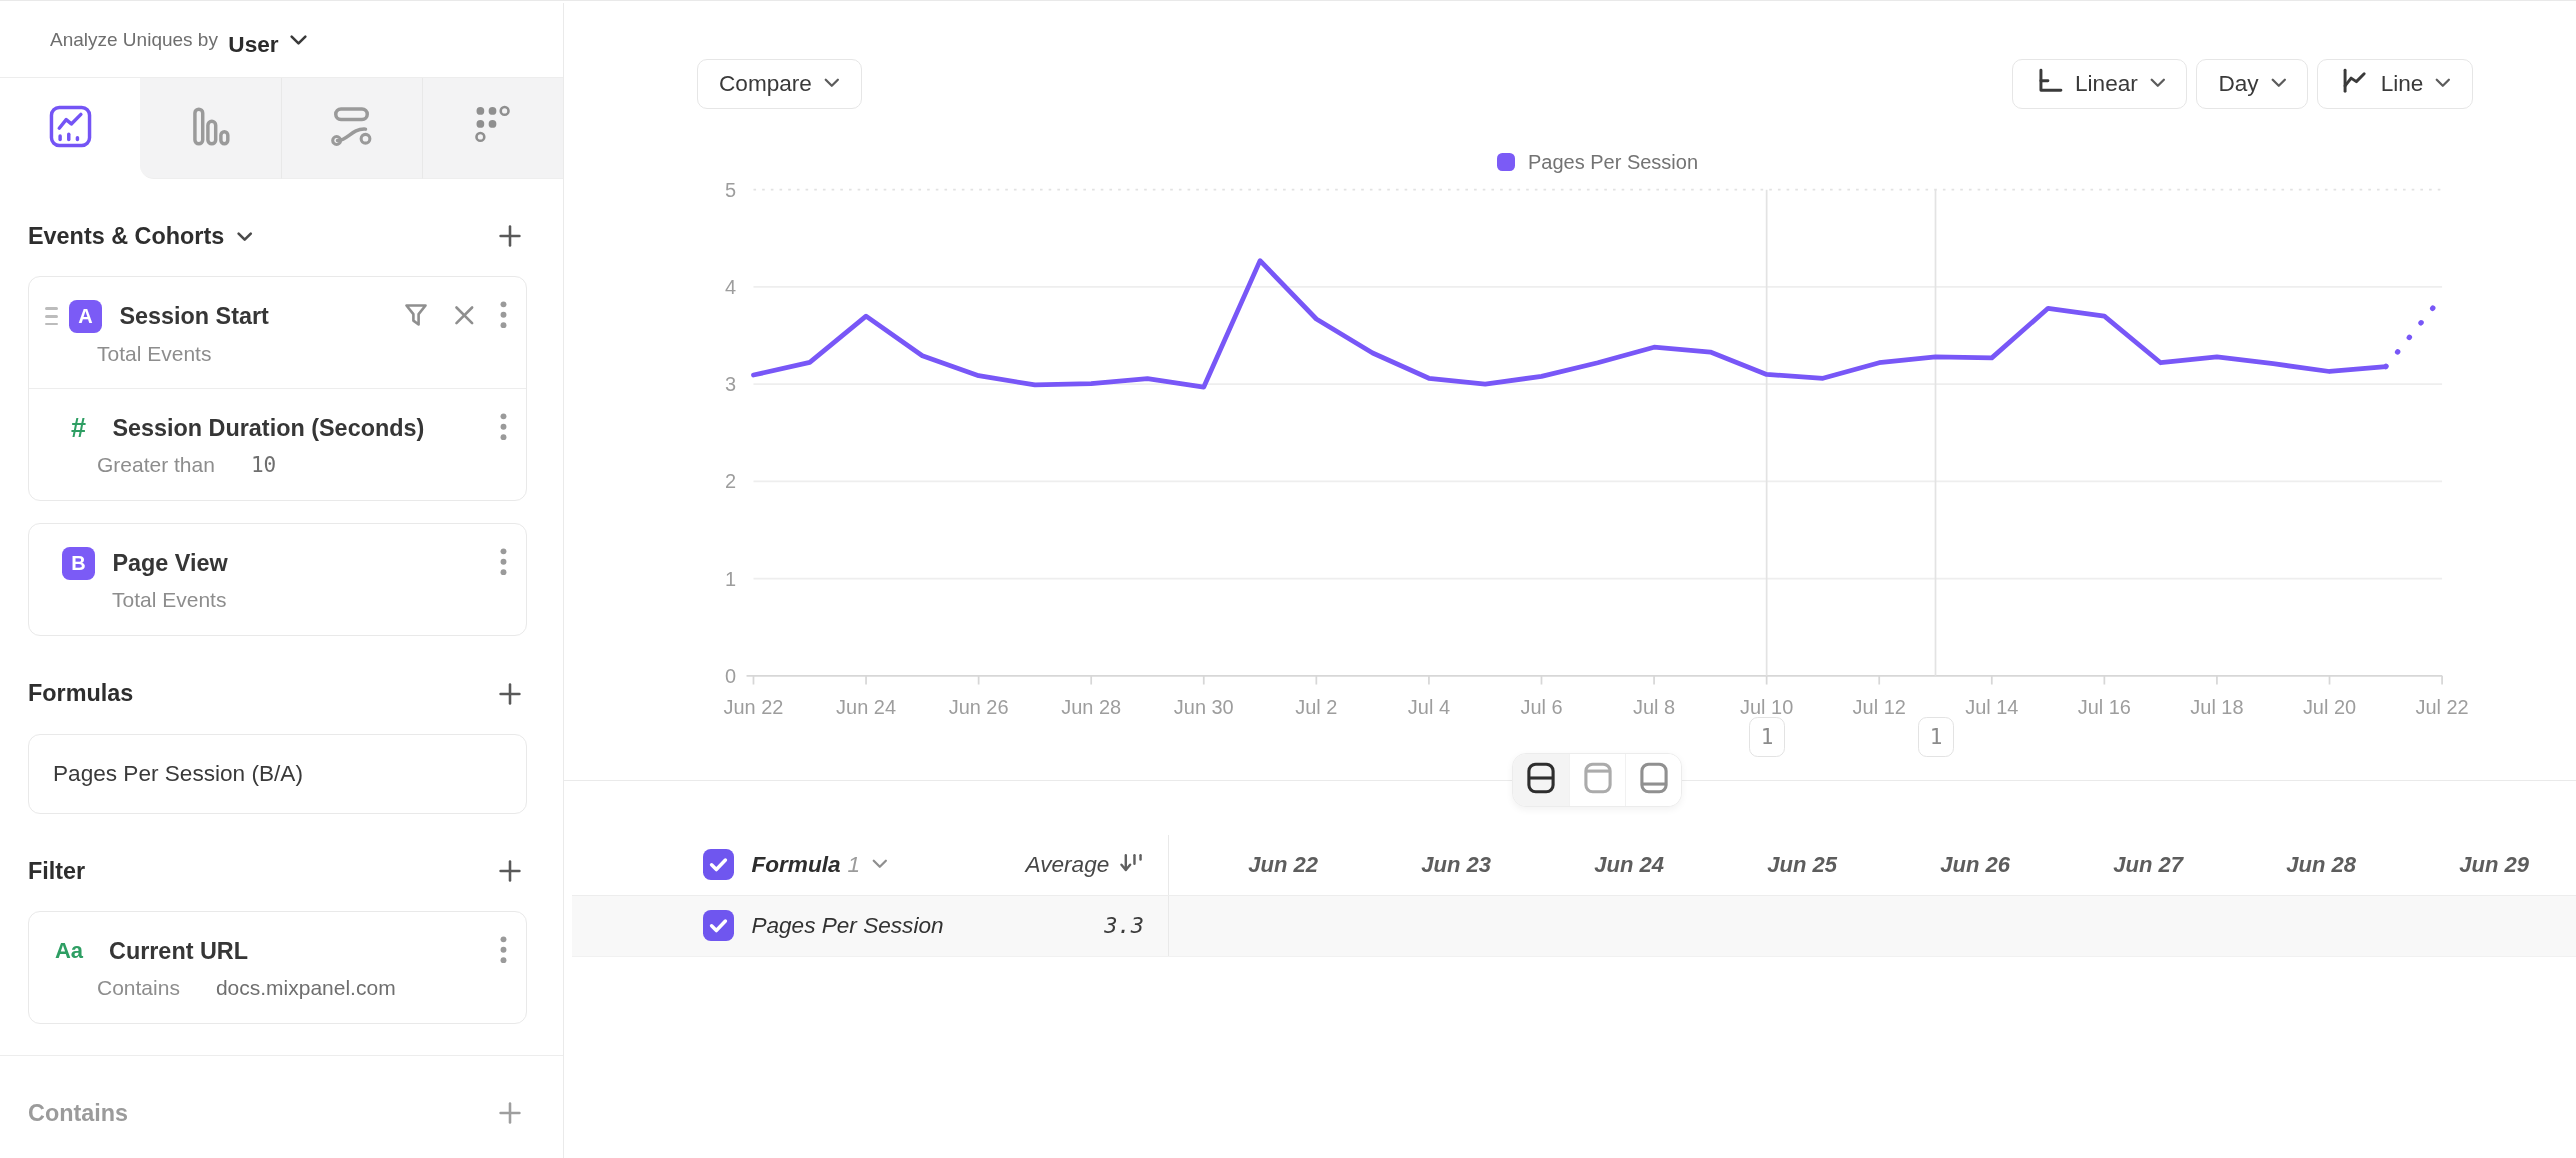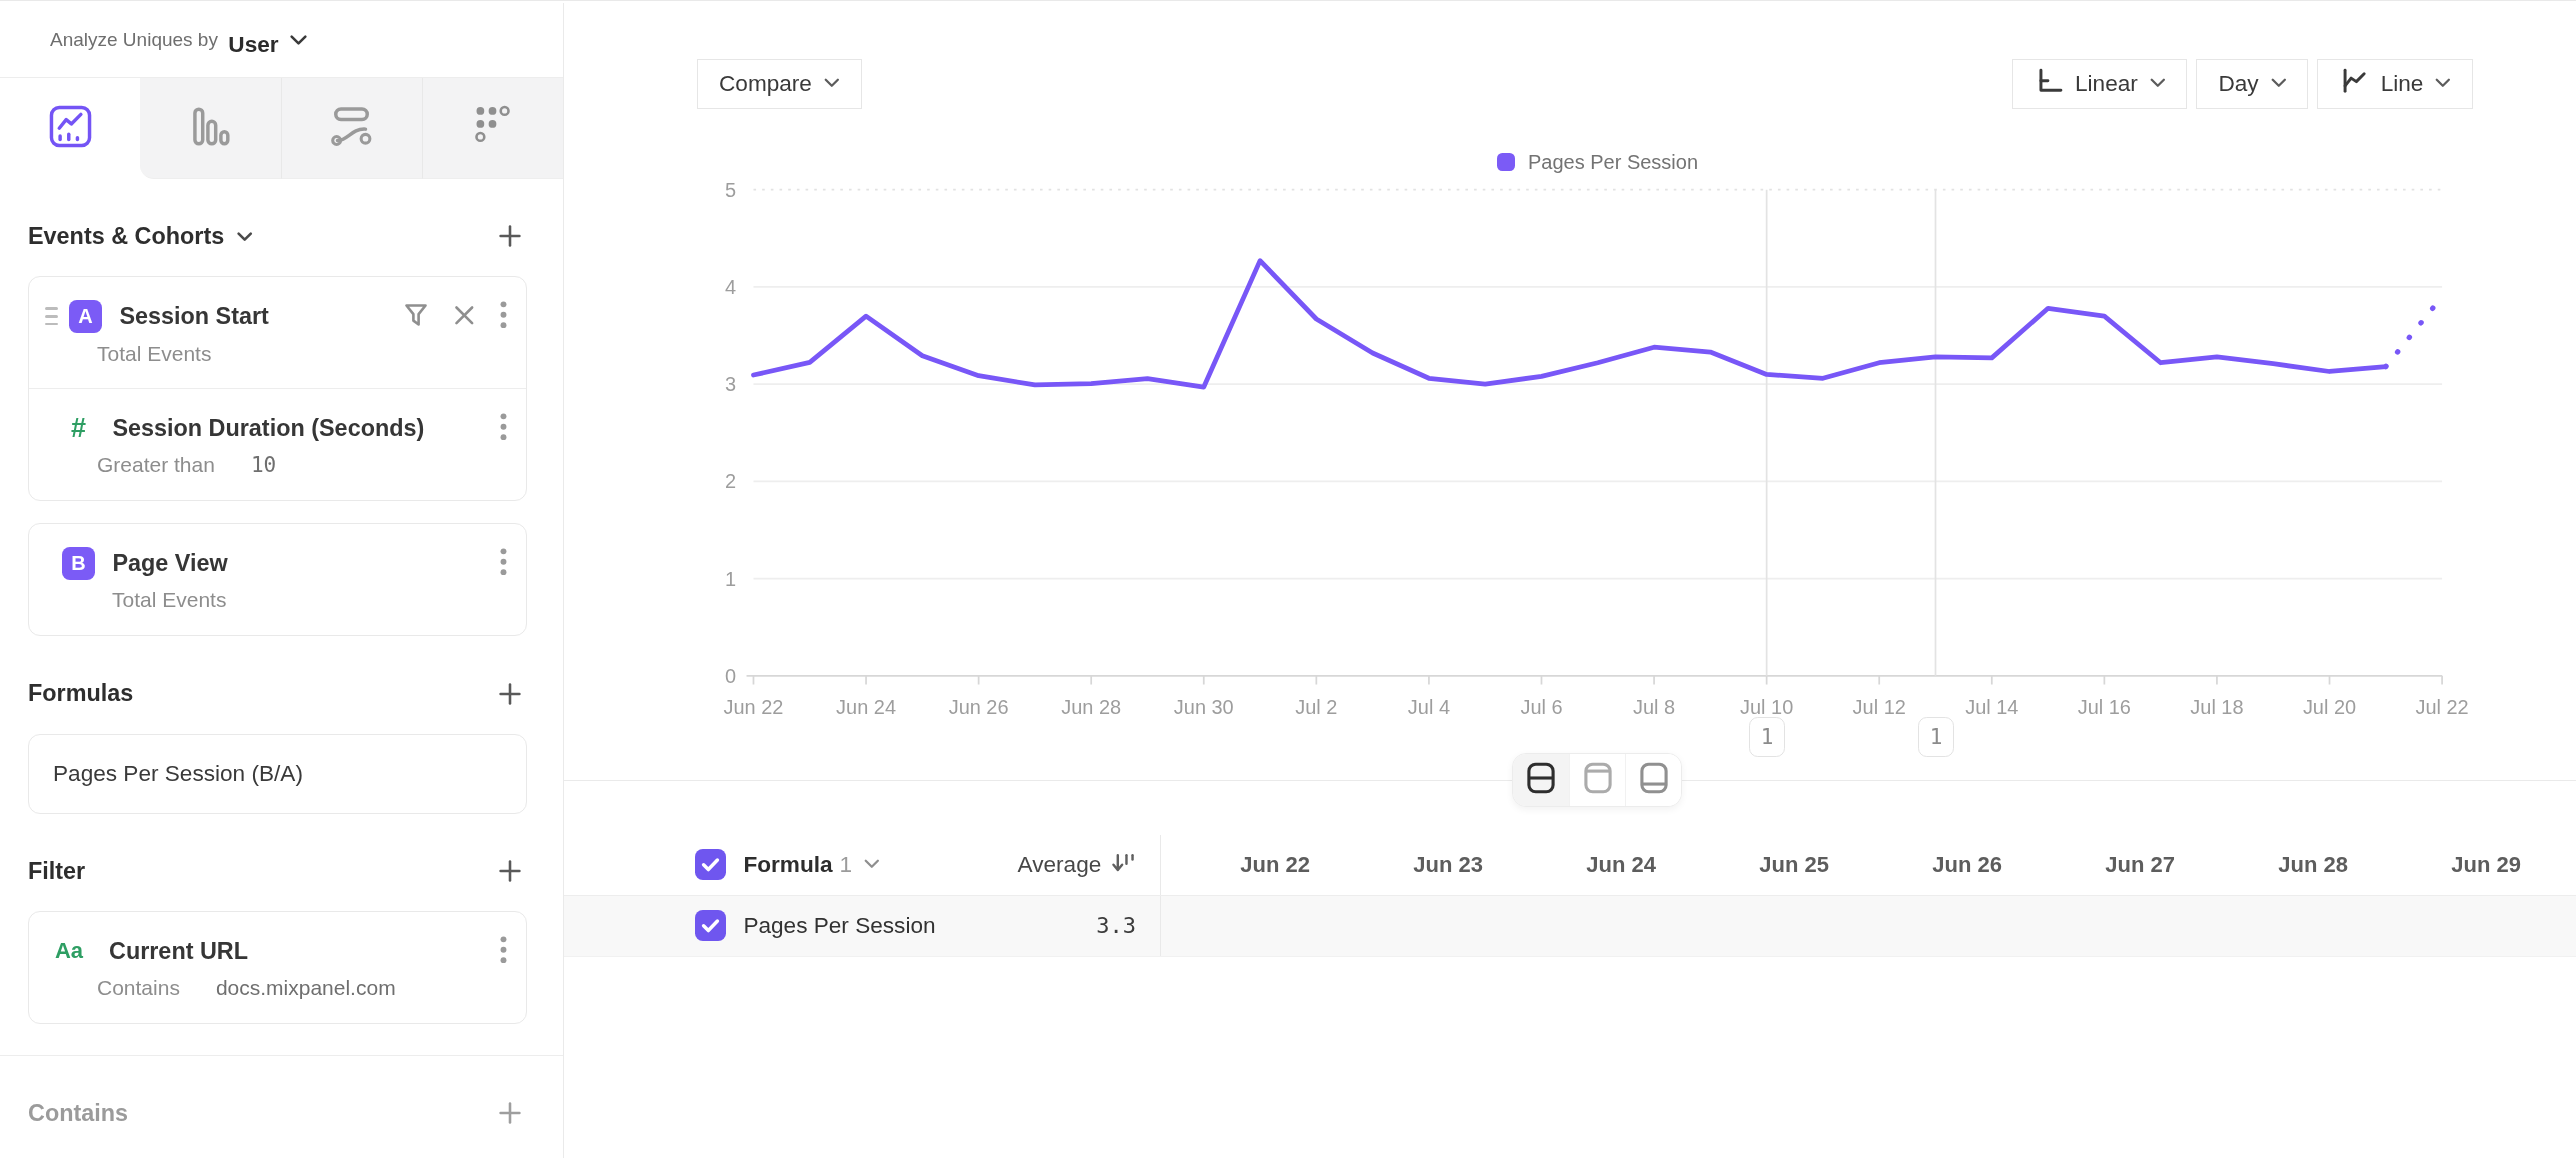--- a/index.html
+++ b/index.html
@@ -38,38 +38,38 @@
   .formula-card{padding:26px 19px 26px 24px;font-size:22.6px;font-weight:500;color:#3a3a3a;}
   .side-divider{border-top:1.7px solid #ededed;margin:31px -36px 0 -28px;}
 
   
   .main{position:absolute;left:564px;top:1.7px;width:2012px;height:1155px;background:#fff;}
   .toolbar{position:absolute;top:56px;left:109px;right:103px;display:flex;align-items:center;}
   .seg{display:flex;align-items:stretch;border:1.7px solid #e6e6e6;border-radius:10.4px;height:50px;overflow:hidden;background:#fff;}
   .seg-btn{display:flex;align-items:center;justify-content:center;padding:0 20px;font-size:22.6px;color:#a3a3a3;font-weight:500;border-left:1.7px solid #efefef;gap:12px;white-space:nowrap;}
   .seg-btn:first-child{border-left:none;}
   .seg-btn.active{background:#f2f2f2;color:#262626;font-weight:700;}
-  .btn{display:flex;align-items:center;gap:12px;border:1.7px solid #e6e6e6;border-radius:0;height:50px;padding:0 21px;font-size:22.6px;font-weight:500;color:#3a3a3a;background:#fff;white-space:nowrap;}
+  .btn{display:flex;align-items:center;gap:12px;border:1.7px solid #e6e6e6;border-radius:10px;height:50px;padding:0 21px;font-size:22.6px;font-weight:500;color:#3a3a3a;background:#fff;white-space:nowrap;}
   .compare{margin-left:24px;}
   .right-group{margin-left:auto;display:flex;gap:9px;}
 
   .legend{position:absolute;top:148px;left:189px;width:1689px;display:flex;justify-content:center;align-items:center;gap:13px;}
   .legend-swatch{width:18px;height:18px;border-radius:5.2px;background:#7b5bf6;}
   .legend-label{font-size:20px;color:#737373;}
 
   #chart-svg{position:absolute;left:0;top:0;width:2012px;height:764px;font-family:"Liberation Sans",sans-serif;}
   .anno-chip{position:absolute;top:714px;width:36px;height:40px;border:1.7px solid #e3e3e3;border-radius:8.7px;background:#fff;color:#8b8b8b;font-size:21px;display:flex;align-items:center;justify-content:center;font-family:"DejaVu Sans Mono",monospace;}
 
   .divider-line{position:absolute;top:777px;left:0;right:0;height:1.7px;background:#eaeaea;}
   .view-toggle{position:absolute;top:750px;left:948px;display:flex;border:1.7px solid #ececec;border-radius:14px;background:#fff;height:54px;overflow:hidden;box-shadow:0 2.6px 7px rgba(0,0,0,0.05);}
   .vt-btn{width:56px;display:flex;align-items:center;justify-content:center;border-left:1.7px solid #f1f1f1;background:#fff;}
   .vt-btn:first-child{border-left:none;}
   .vt-btn.active{background:#f4f4f4;}
 
-  .table{position:absolute;left:0;top:832px;right:0;}
+  .table{position:absolute;left:8px;top:832px;right:0;font-style:italic;}
   .t-head{display:flex;height:61px;align-items:center;background:#fff;border-bottom:1.7px solid #ededed;}
   .t-row{display:flex;height:61px;align-items:center;background:#f8f8f8;border-bottom:1.7px solid #f1f1f1;}
   .t-left{width:597px;min-width:597px;display:flex;align-items:center;padding:0 24px 0 131px;height:100%;border-right:1.7px solid #e9e9e9;}
   .cb{width:31px;height:31px;min-width:31px;border-radius:7.8px;background:#6f56ef;display:flex;align-items:center;justify-content:center;}
   .t-group-label{font-size:22.6px;font-weight:700;color:#2d2d2d;margin-left:17.4px;}
   .t-group-index{font-size:22.6px;color:#9b9b9b;margin-left:7px;}
   .t-head .chev{margin-left:12px;}
   .t-avg-wrap{margin-left:auto;display:flex;align-items:center;gap:8.7px;}
   .t-avg-label{font-size:22.6px;font-weight:500;color:#474747;}
   .t-row-label{font-size:22.6px;font-weight:500;color:#323232;margin-left:17.4px;}

